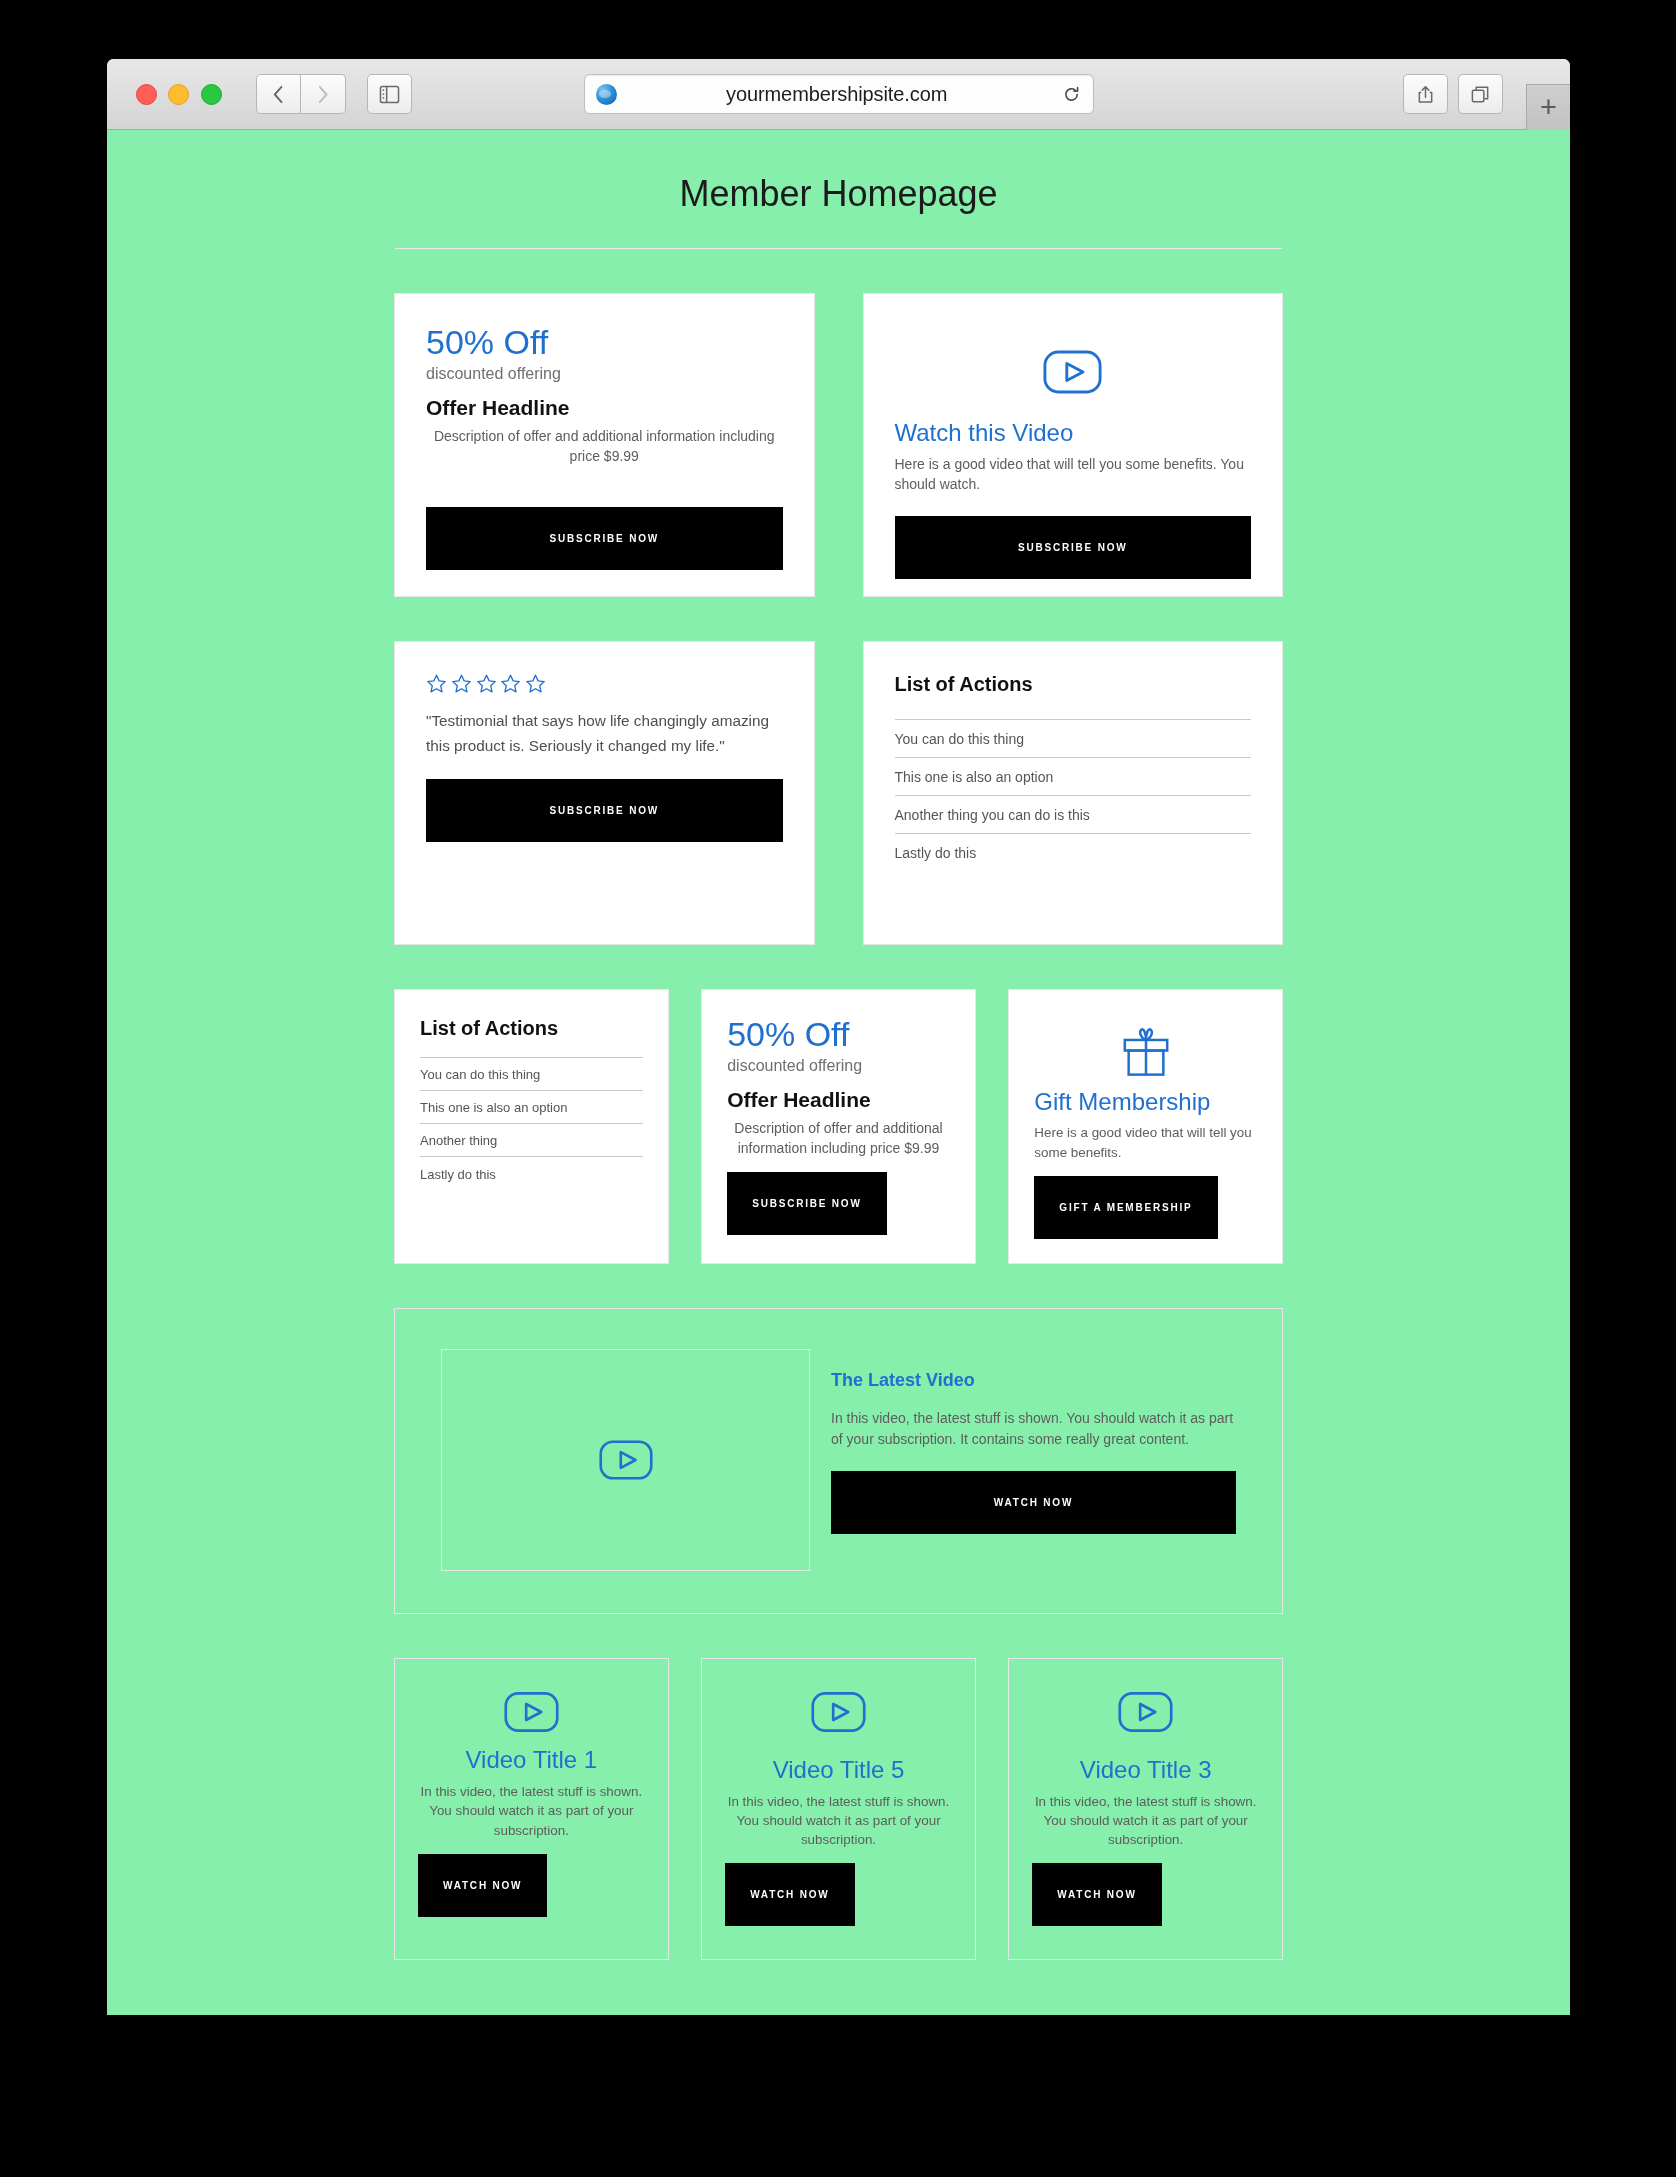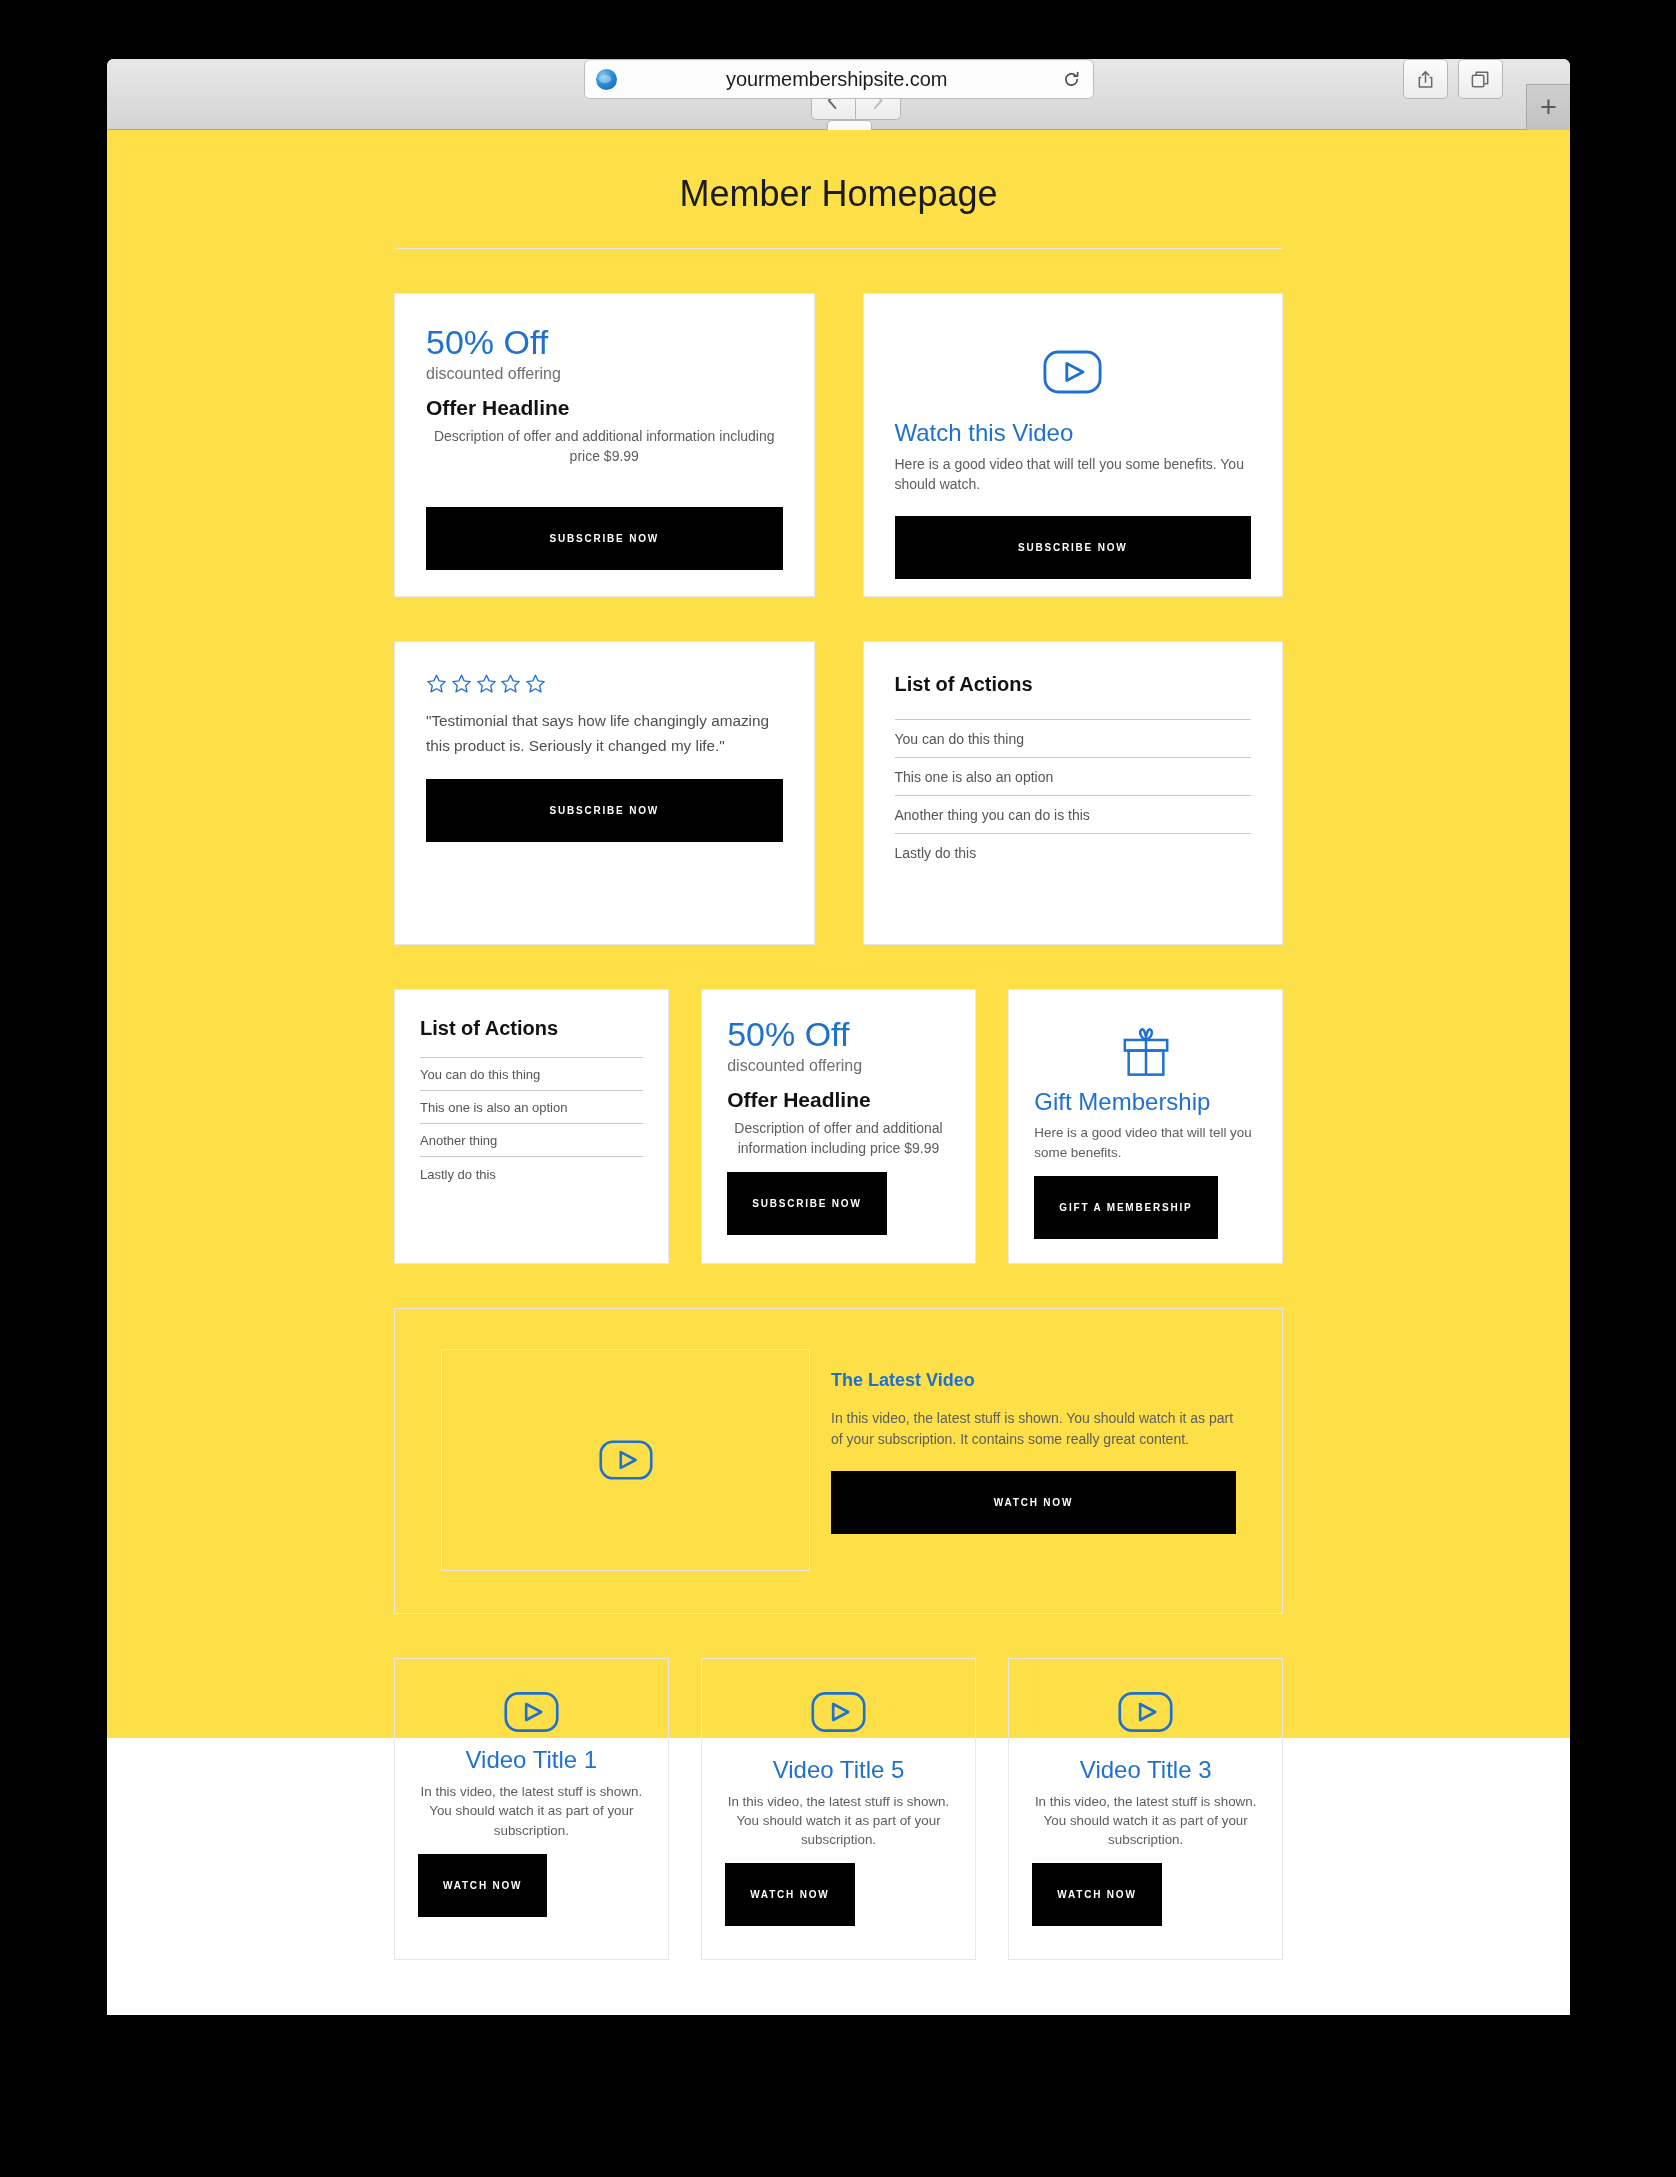--- a/index.html
+++ b/index.html
@@ -25,21 +25,20 @@
   }
 
   .toolbar {
     position: relative;
     height: 71px;
     background: linear-gradient(to bottom, #e8e8e8 0%, #d4d4d4 100%);
     border-bottom: 1px solid #a8a8a8;
     display: flex;
     align-items: center;
     padding: 0 15.3px;
-    flex-direction: column;
   }
 
   .traffic-lights {
     display: flex;
     align-items: center;
     gap: 11.5px;
     margin-left: 13.4px;
   }
   .light { width: 21px; height: 21px; border-radius: 50%; }
   .light.red    { background: #ff5f57; border: 1px solid #e0443e; }
@@ -107,23 +106,23 @@
     background: linear-gradient(to bottom, #cfcfcf, #c2c2c2);
     border-left: 1px solid #a9a9a9;
     border-top: 1px solid #a9a9a9;
     display: flex; align-items: center; justify-content: center;
     font-size: 29px; color: #5a5a5a; font-weight: 300;
     line-height: 1;
   }
 
   
   .page {
-    background: #fde047;
+    background: #86efac;
     padding: 0 0 38px 0;
-    height: 1608px;
+    height: 1885px;
     position: relative;
   }
 
   .page-title {
     text-align: center;
     font-size: 36px;
     font-weight: 400;
     color: #1b1b1b;
     padding: 43px 0 32.5px 0;
     font-stretch: condensed;

